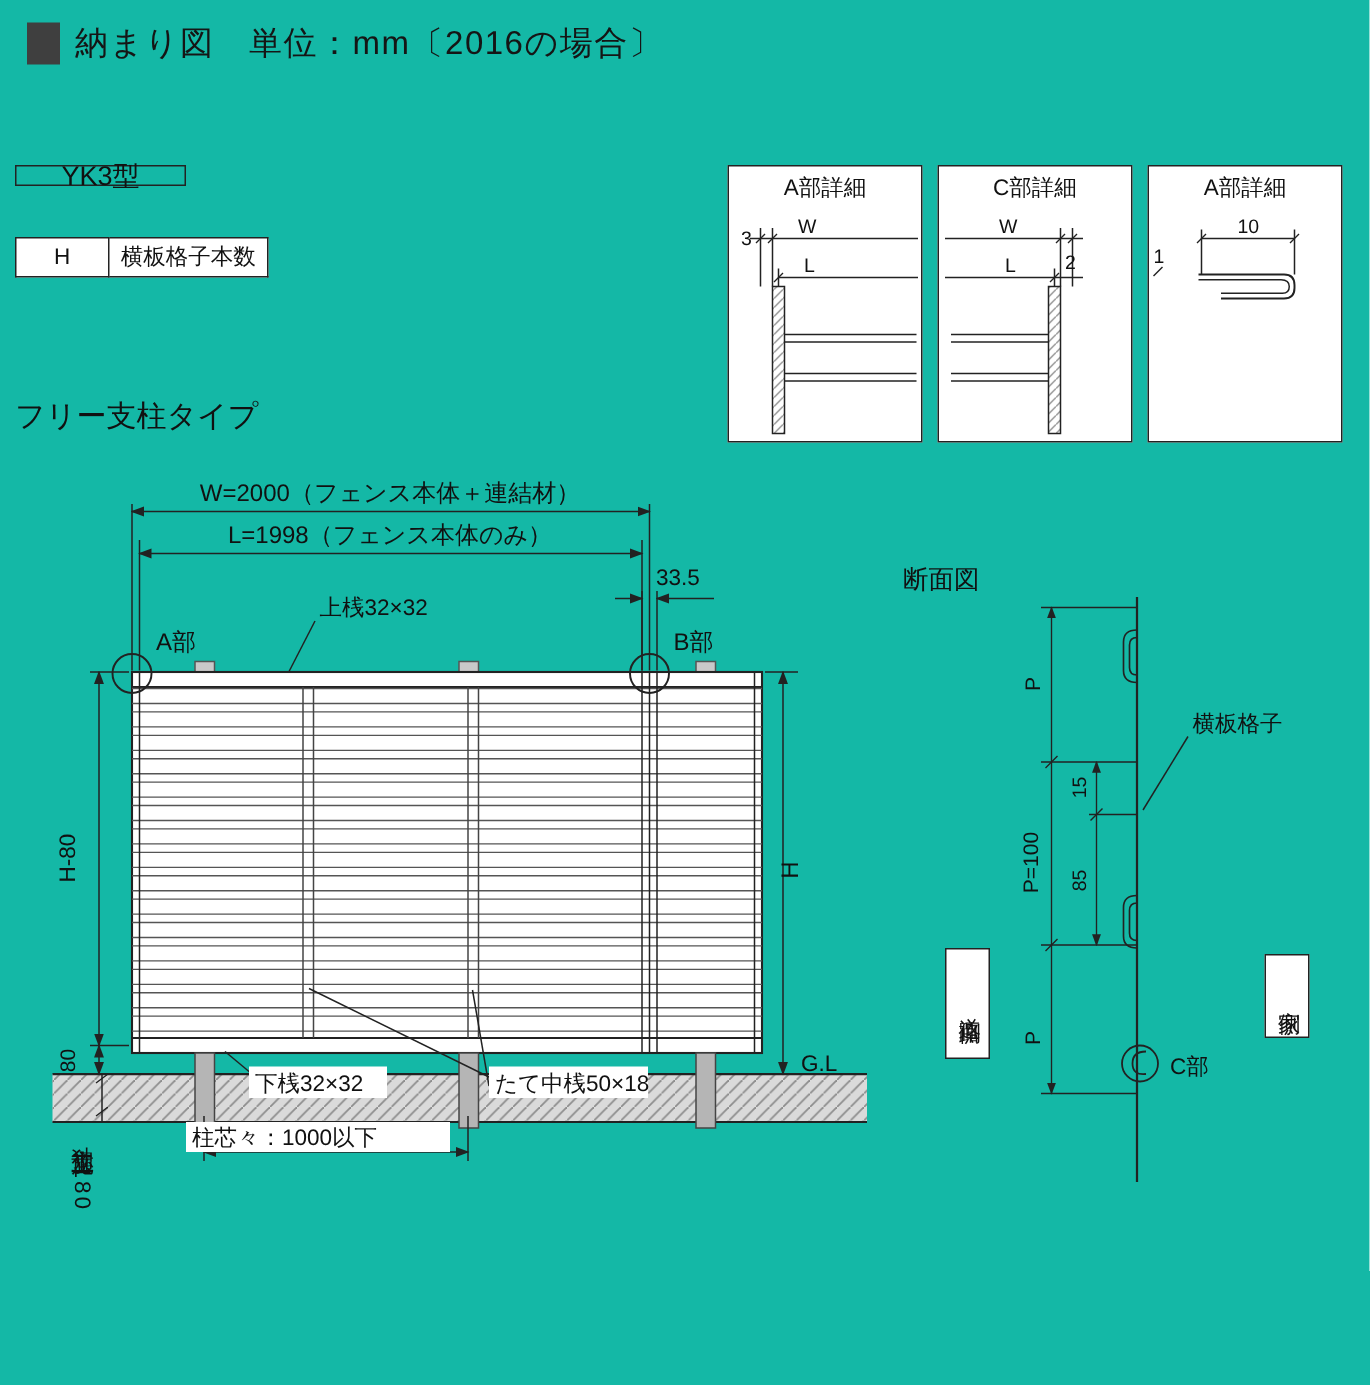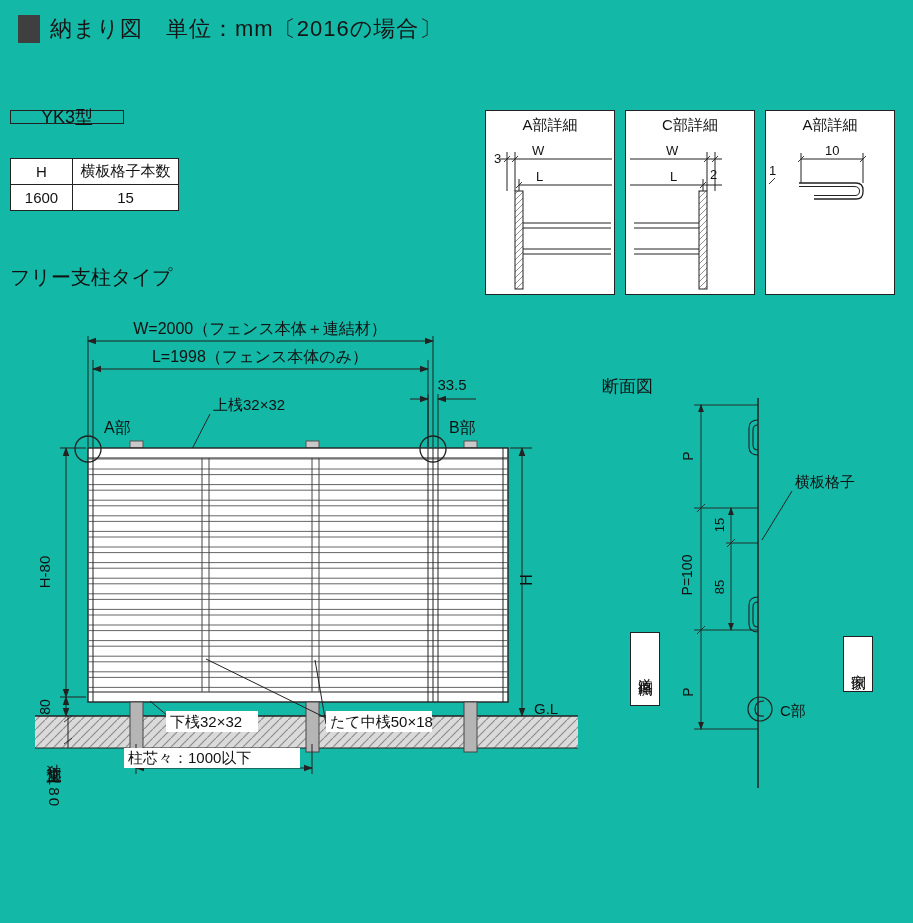--- a/index.html
+++ b/index.html
@@ -39,24 +39,20 @@
   <div class="model-box">
     <span>YK3型</span>
   </div>
 
   <table class="spec-table">
     <tbody>
         <tr>
       <th class="col-h">H</th>
       <th class="col-n">横板格子本数</th>
     </tr>
-    <tr>
-      <td>1600</td>
-      <td>15</td>
-    </tr>
   </tbody>
     </table>
 
   <div class="type-label">フリー支柱タイプ</div>
 
   <div class="detail-box" style="left:485px">
     <div class="detail-title">A部詳細</div>
     <svg class="detail-svg" width="130" height="156" viewBox="0 0 130 156">
       <defs>
           <pattern id="hA" width="6" height="6" patternUnits="userSpaceOnUse">

